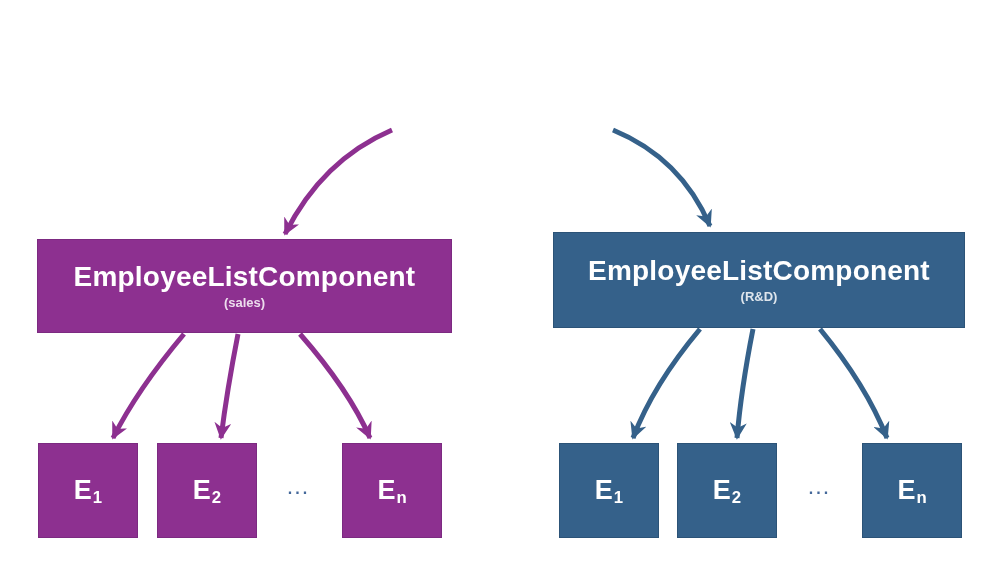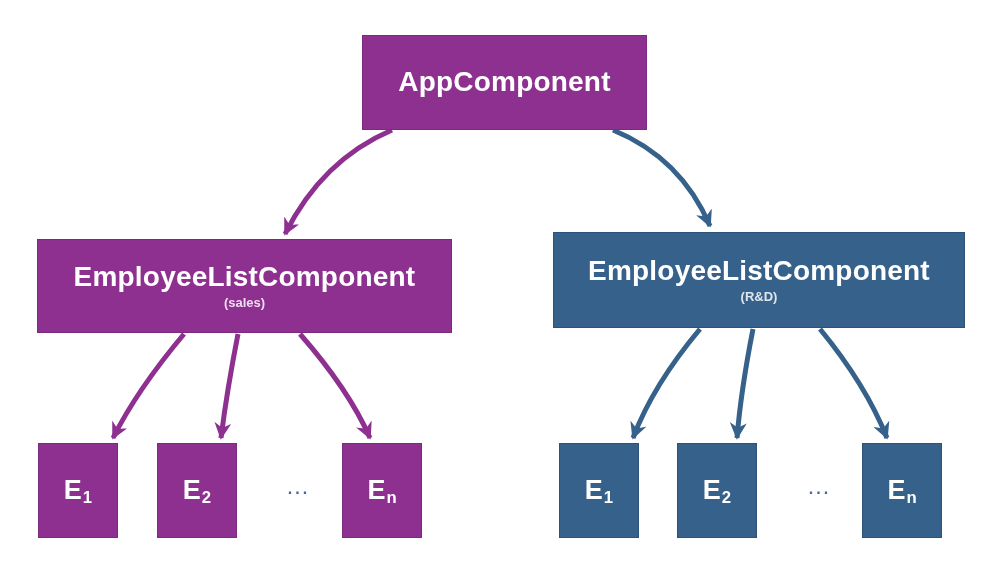--- a/index.html
+++ b/index.html
@@ -38,21 +38,21 @@
   .node.purple { background: var(--purple); border: 1px solid var(--purple-border); }
   .node.blue   { background: var(--blue);   border: 1px solid var(--blue-border); }
 
   .node-root  { left: 362px; top: 35px;  width: 285px; height: 95px; font-size: 27px; }
   .node-sales { left: 37px;  top: 239px; width: 415px; height: 94px; }
   .node-rnd   { left: 553px; top: 232px; width: 412px; height: 96px; }
 
   .node-title { font-size: 28px; letter-spacing: 0.2px; }
   .node-sub   { font-size: 13px; color: var(--sublabel-text); margin-top: 2px; }
 
-  .enode { width: 80px; height: 95px; top: 443px; font-size: 27px; justify-content: center; }
+  .enode { width: 100px; height: 95px; top: 443px; font-size: 27px; justify-content: center; }
   .enode sub { font-size: 0.62em; line-height: 0; vertical-align: -0.22em; margin-left: 1px; }
 
   .e-sales-1 { left: 38px; }
   .e-sales-2 { left: 157px; }
   .e-sales-n { left: 342px; }
   .e-rnd-1   { left: 559px; }
   .e-rnd-2   { left: 677px; }
   .e-rnd-n   { left: 862px; }
 
   .ellipsis {
@@ -100,23 +100,20 @@
 
     <path class="arrow p" d="M 184 334 Q 137 390 113 438" marker-end="url(#head-p)"></path>
     <path class="arrow p" d="M 238 334 Q 227 390 221 438" marker-end="url(#head-p)"></path>
     <path class="arrow p" d="M 300 334 Q 349 390 370 438" marker-end="url(#head-p)"></path>
 
     <path class="arrow b" d="M 700 329 Q 653 385 633 438" marker-end="url(#head-b)"></path>
     <path class="arrow b" d="M 753 329 Q 741 390 737 438" marker-end="url(#head-b)"></path>
     <path class="arrow b" d="M 820 329 Q 866 385 887 438" marker-end="url(#head-b)"></path>
   </svg>
 
-  <div class="node purple node-root">
-    <span class="node-title">AppComponent</span>
-  </div>
 
   <div class="node purple node-sales">
     <span class="node-title">EmployeeListComponent</span>
     <span class="node-sub">(sales)</span>
   </div>
 
   <div class="node blue node-rnd">
     <span class="node-title">EmployeeListComponent</span>
     <span class="node-sub">(R&amp;D)</span>
   </div>

